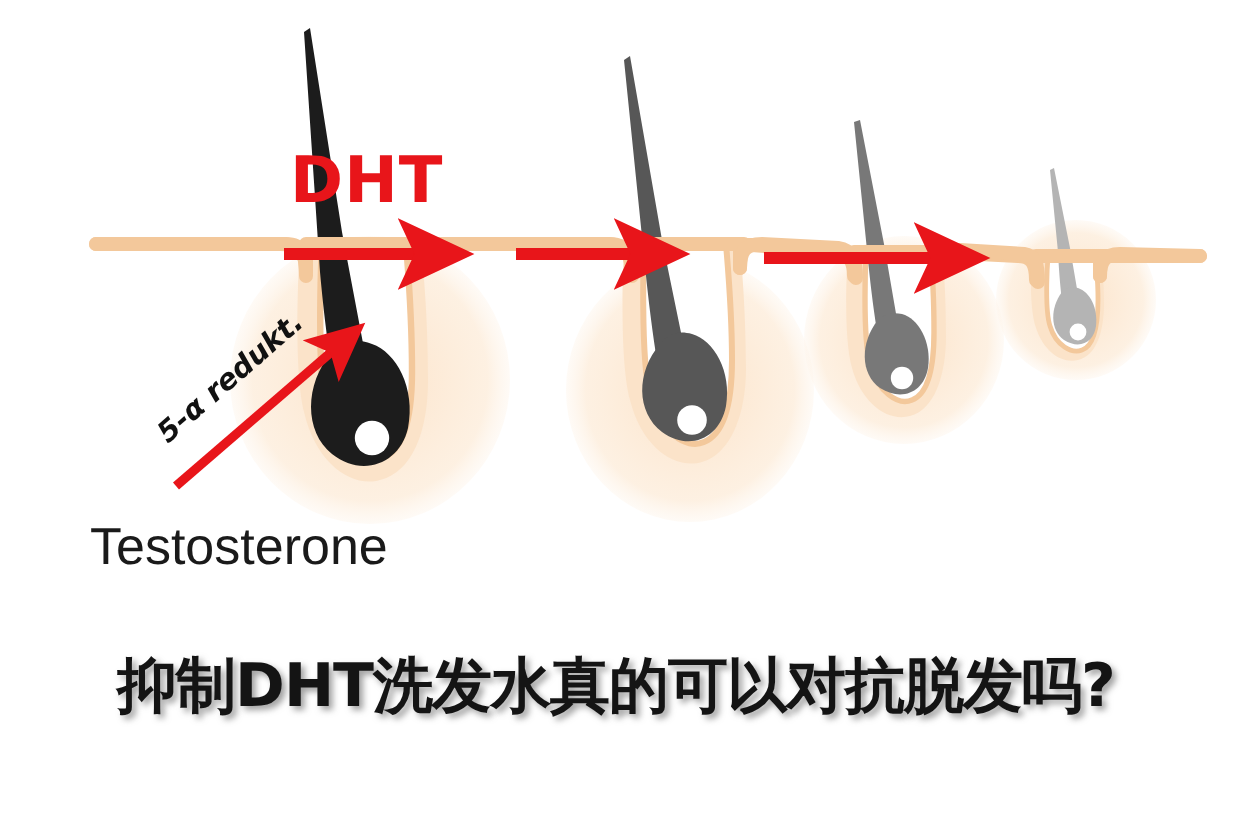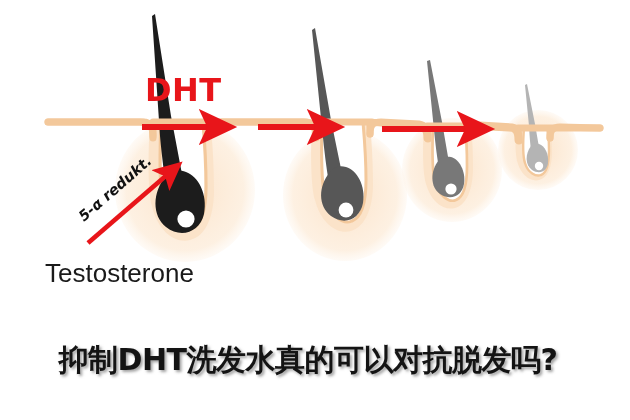--- a/index.html
+++ b/index.html
@@ -25,21 +25,21 @@
     position: absolute;
     left: 0;
     top: 0;
     width: 630px;
     height: 330px;
     display: block;
   }
   .caption-wrap {
     position: absolute;
     left: 0;
-    top: 330px;
+    top: 313px;
     width: 616px;
     height: 60px;
     display: flex;
     align-items: center;
     justify-content: center;
   }
   .caption {
     font-family: "DejaVu Sans", "Liberation Sans", sans-serif;
     font-size: 30px;
     font-weight: bold;

